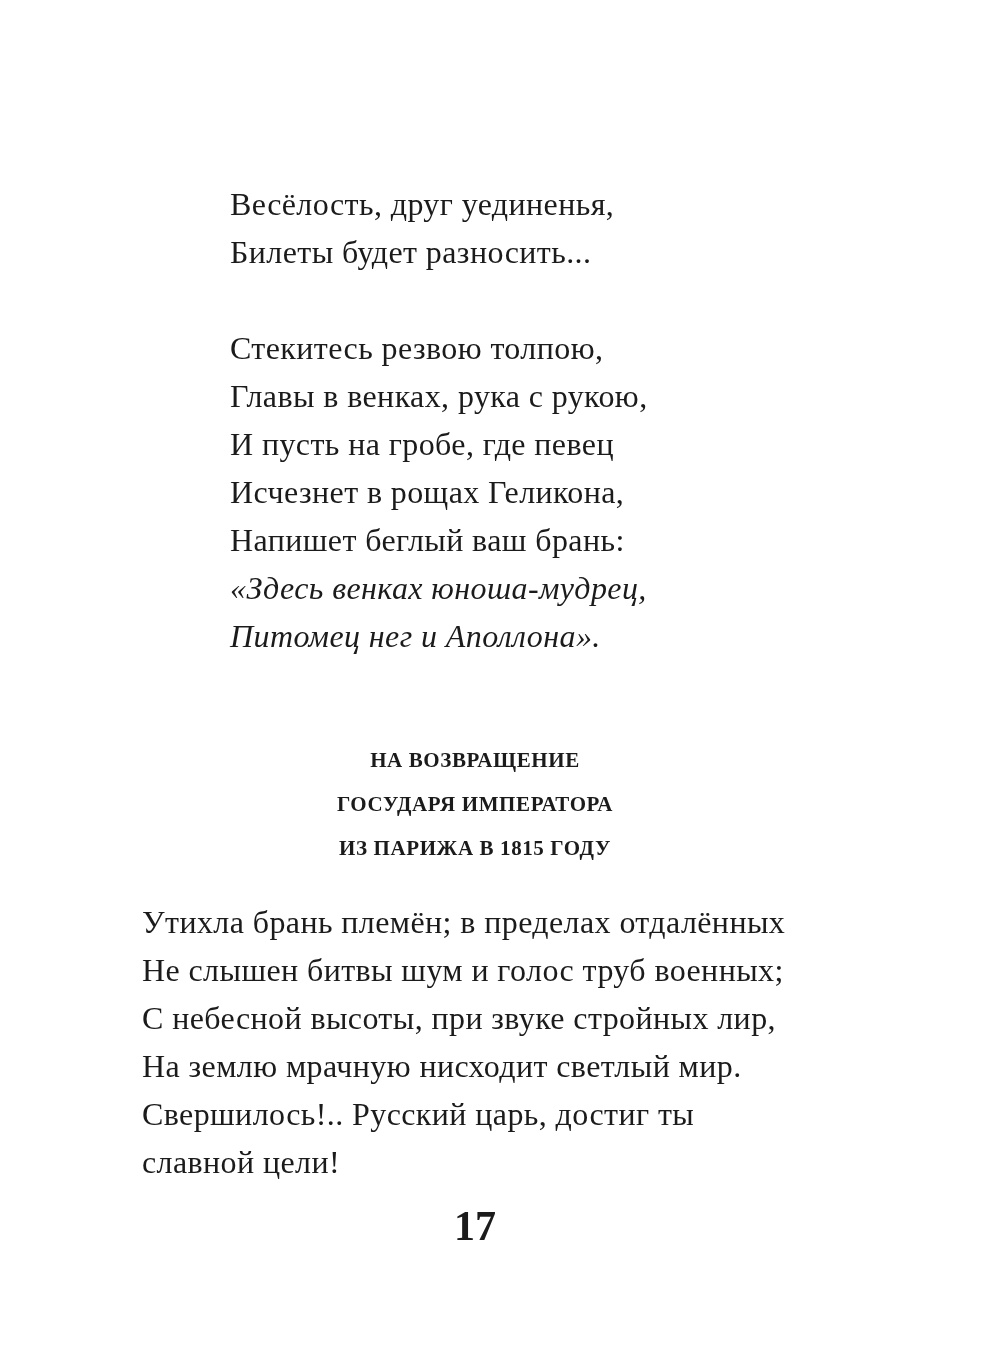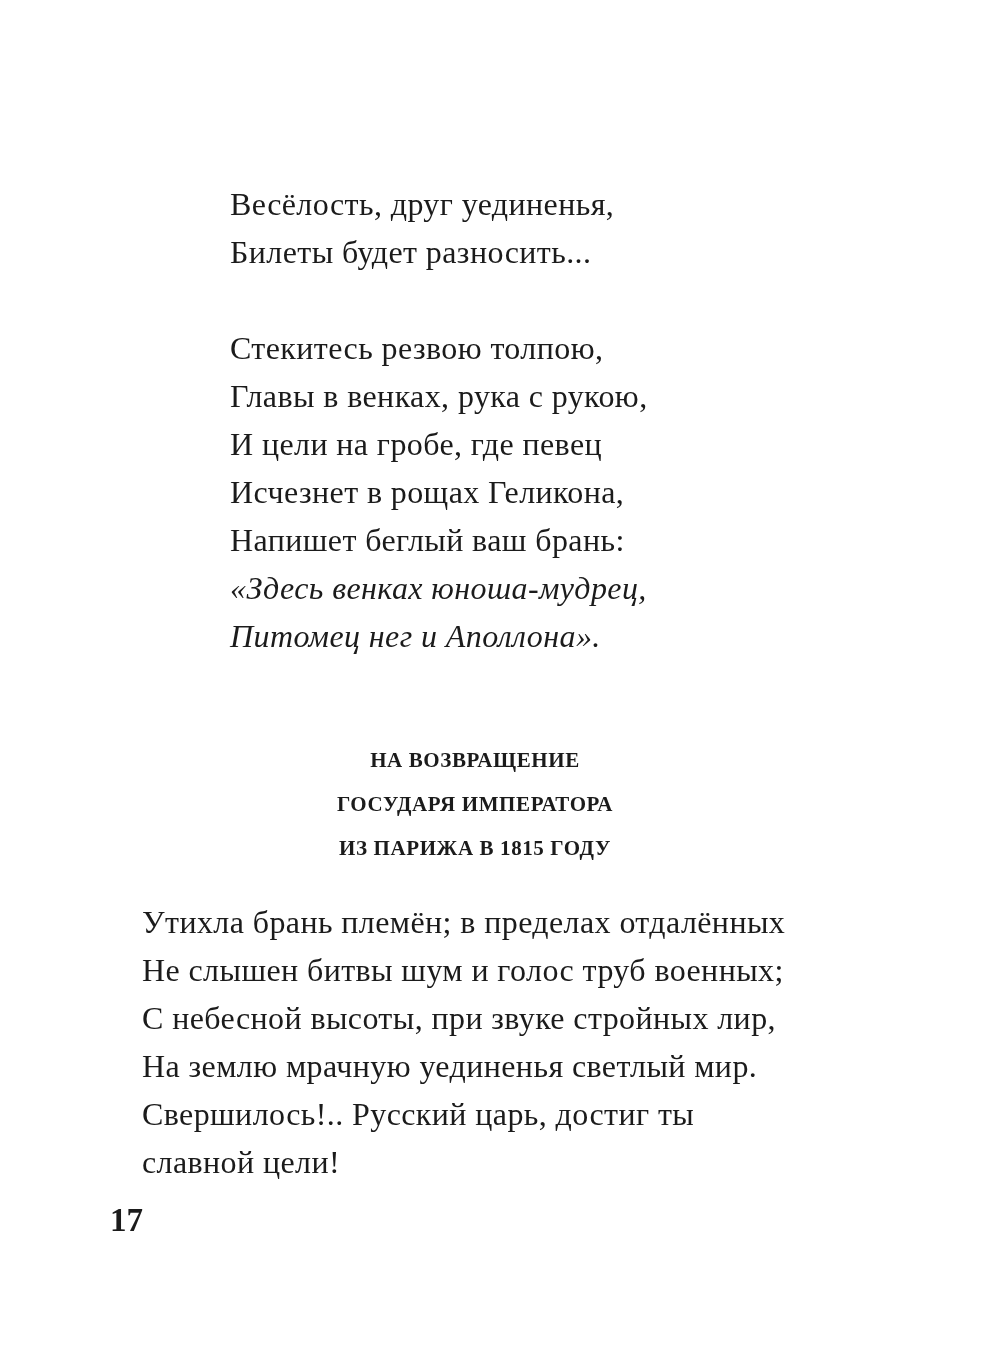--- a/index.html
+++ b/index.html
@@ -60,55 +60,55 @@
     font-weight: bold;
     font-size: 21px;
     line-height: 44px;
     letter-spacing: 0.6px;
   }
   .page-number {
     position: absolute;
     left: 110px;
     top: 1186px;
     width: 730px;
-    text-align: left;
+    text-align: center;
     font-weight: bold;
-    font-size: 33px;
+    font-size: 42px;
   }
 </style>
 </head>
 <body>
 
 <div class="page">
 
   <div class="stanza stanza-top">
     <div class="line">Весёлость, друг уединенья,</div>
     <div class="line">Билеты будет разносить...</div>
   </div>
 
   <div class="stanza stanza-middle">
     <div class="line">Стекитесь резвою толпою,</div>
     <div class="line">Главы в венках, рука с рукою,</div>
-    <div class="line">И цели на гробе, где певец</div>
+    <div class="line">И пусть на гробе, где певец</div>
     <div class="line">Исчезнет в рощах Геликона,</div>
     <div class="line">Напишет беглый ваш брань:</div>
     <div class="line italic">«Здесь венках юноша-мудрец,</div>
     <div class="line italic">Питомец нег и Аполлона».</div>
   </div>
 
   <div class="poem-title">
     <div class="title-line">НА ВОЗВРАЩЕНИЕ</div>
     <div class="title-line">ГОСУДАРЯ ИМПЕРАТОРА</div>
     <div class="title-line">ИЗ ПАРИЖА В 1815 ГОДУ</div>
   </div>
 
   <div class="stanza stanza-bottom">
     <div class="line">Утихла брань племён; в пределах отдалённых</div>
     <div class="line">Не слышен битвы шум и голос труб военных;</div>
     <div class="line">С небесной высоты, при звуке стройных лир,</div>
-    <div class="line">На землю мрачную уединенья светлый мир.</div>
+    <div class="line">На землю мрачную нисходит светлый мир.</div>
     <div class="line">Свершилось!.. Русский царь, достиг ты</div>
     <div class="line right">славной цели!</div>
   </div>
 
   <div class="page-number">17</div>
 
 </div>
 
 </body></html>

